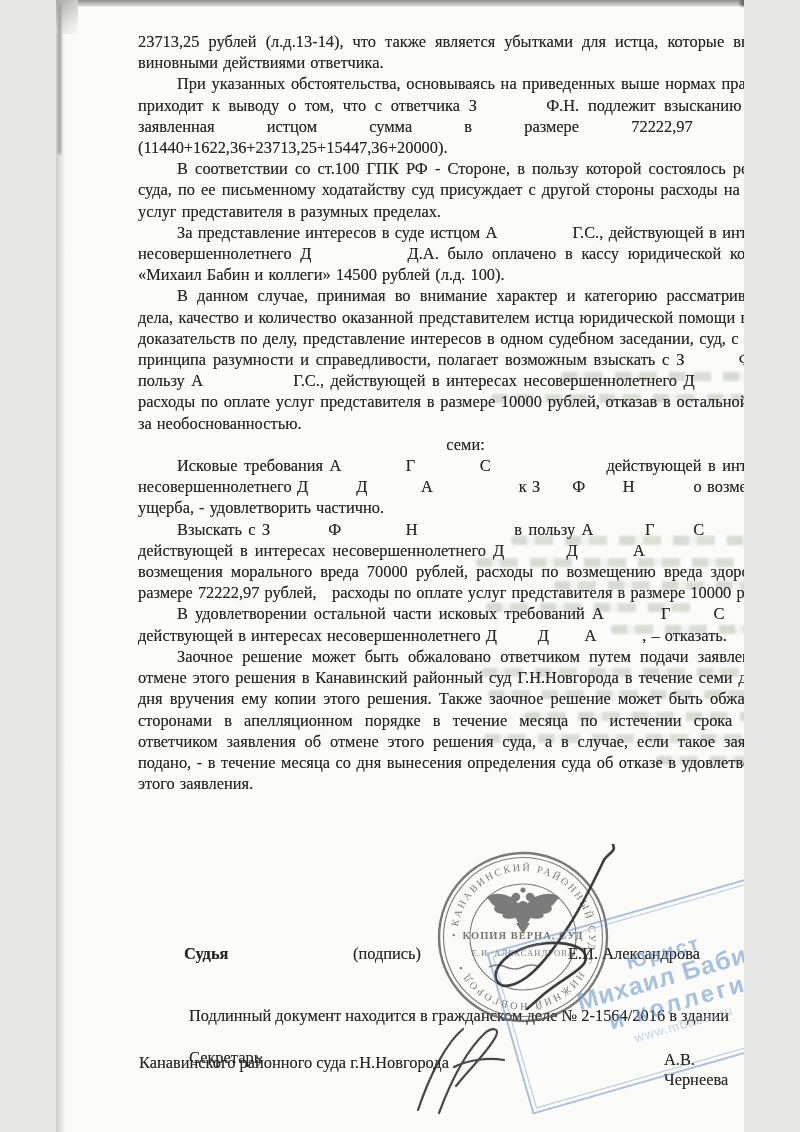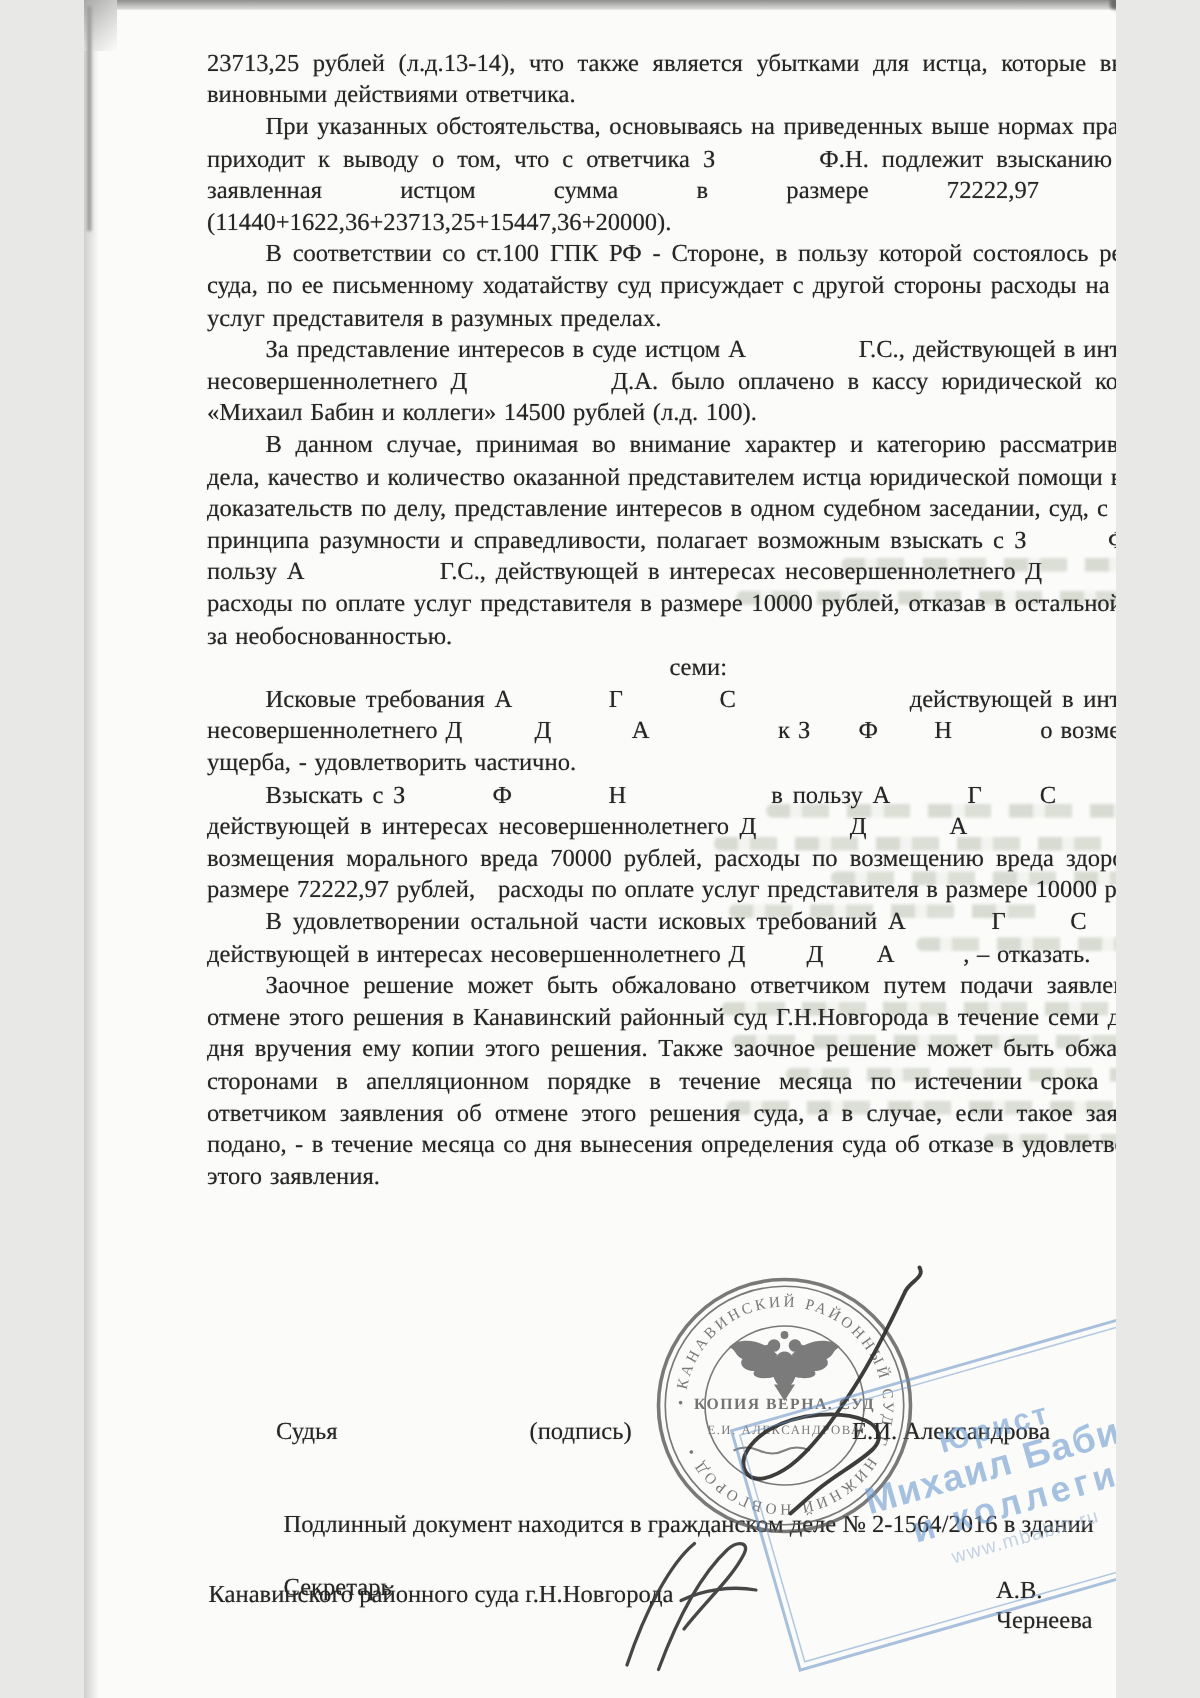--- a/index.html
+++ b/index.html
@@ -90,21 +90,21 @@
     <p>В соответствии со ст.100 ГПК РФ - Стороне, в пользу которой состоялось решение суда, по ее письменному ходатайству суд присуждает с другой стороны расходы на оплату услуг представителя в разумных пределах.</p>
     <p>За представление интересов в суде истцом А&nbsp;&nbsp;&nbsp;&nbsp;&nbsp;&nbsp;&nbsp;&nbsp;&nbsp;&nbsp;&nbsp;&nbsp;&nbsp; Г.С., действующей в интересах несовершеннолетнего Д&nbsp;&nbsp;&nbsp;&nbsp;&nbsp;&nbsp;&nbsp;&nbsp;&nbsp;&nbsp; Д.А. было оплачено в кассу юридической коллегии «Михаил Бабин и коллеги» 14500 рублей (л.д. 100).</p>
     <p>В данном случае, принимая во внимание характер и категорию рассматриваемого дела, качество и количество оказанной представителем истца юридической помощи в сборе доказательств по делу, представление интересов в одном судебном заседании, суд, с учетом принципа разумности и справедливости, полагает возможным взыскать с З&nbsp;&nbsp;&nbsp;&nbsp;&nbsp;&nbsp;&nbsp; Ф.Н.&nbsp; в пользу А&nbsp;&nbsp;&nbsp;&nbsp;&nbsp;&nbsp;&nbsp;&nbsp;&nbsp;&nbsp;&nbsp;&nbsp;&nbsp; Г.С., действующей в интересах несовершеннолетнего Д&nbsp;&nbsp;&nbsp;&nbsp;&nbsp;&nbsp;&nbsp;&nbsp; Д.А.,&nbsp; расходы по оплате услуг представителя в размере 10000 рублей, отказав в остальной части за необоснованностью.</p>
     <p class="center">семи:</p>
     <p>Исковые требования А&nbsp;&nbsp;&nbsp;&nbsp;&nbsp;&nbsp;&nbsp;&nbsp;&nbsp; Г&nbsp;&nbsp;&nbsp;&nbsp;&nbsp;&nbsp;&nbsp;&nbsp;&nbsp; С&nbsp;&nbsp;&nbsp;&nbsp;&nbsp;&nbsp;&nbsp;&nbsp;&nbsp;&nbsp;&nbsp;&nbsp;&nbsp;&nbsp;&nbsp;&nbsp;&nbsp; действующей в интересах несовершеннолетнего Д&nbsp;&nbsp;&nbsp;&nbsp;&nbsp;&nbsp;&nbsp;&nbsp; Д&nbsp;&nbsp;&nbsp;&nbsp;&nbsp;&nbsp;&nbsp;&nbsp;&nbsp; А&nbsp;&nbsp;&nbsp;&nbsp;&nbsp;&nbsp;&nbsp;&nbsp;&nbsp;&nbsp;&nbsp;&nbsp;&nbsp;&nbsp;&nbsp; к З&nbsp;&nbsp;&nbsp;&nbsp;&nbsp; Ф&nbsp;&nbsp;&nbsp;&nbsp;&nbsp;&nbsp; Н&nbsp;&nbsp;&nbsp;&nbsp;&nbsp;&nbsp;&nbsp;&nbsp;&nbsp;&nbsp; о возмещении ущерба, - удовлетворить частично.</p>
     <p>Взыскать с З&nbsp;&nbsp;&nbsp;&nbsp;&nbsp;&nbsp;&nbsp;&nbsp; Ф&nbsp;&nbsp;&nbsp;&nbsp;&nbsp;&nbsp;&nbsp;&nbsp;&nbsp; Н&nbsp;&nbsp;&nbsp;&nbsp;&nbsp;&nbsp;&nbsp;&nbsp;&nbsp;&nbsp;&nbsp;&nbsp;&nbsp;&nbsp; в пользу А&nbsp;&nbsp;&nbsp;&nbsp;&nbsp;&nbsp;&nbsp; Г&nbsp;&nbsp;&nbsp;&nbsp;&nbsp; С&nbsp;&nbsp;&nbsp;&nbsp;&nbsp;&nbsp;&nbsp;&nbsp;&nbsp;&nbsp;&nbsp;&nbsp;&nbsp;&nbsp; действующей в интересах несовершеннолетнего Д&nbsp;&nbsp;&nbsp;&nbsp;&nbsp;&nbsp;&nbsp;&nbsp; Д&nbsp;&nbsp;&nbsp;&nbsp;&nbsp;&nbsp;&nbsp; А&nbsp;&nbsp;&nbsp;&nbsp;&nbsp;&nbsp;&nbsp;&nbsp;&nbsp;&nbsp;&nbsp;&nbsp;&nbsp;&nbsp; в счет возмещения морального вреда 70000 рублей, расходы по возмещению вреда здоровью в размере 72222,97 рублей,&nbsp;&nbsp; расходы по оплате услуг представителя в размере 10000 рублей.</p>
     <p>В удовлетворении остальной части исковых требований А&nbsp;&nbsp;&nbsp;&nbsp;&nbsp;&nbsp;&nbsp; Г&nbsp;&nbsp;&nbsp;&nbsp;&nbsp; С&nbsp;&nbsp;&nbsp;&nbsp;&nbsp;&nbsp;&nbsp;&nbsp;&nbsp;, действующей в интересах несовершеннолетнего Д&nbsp;&nbsp;&nbsp;&nbsp;&nbsp;&nbsp;&nbsp; Д&nbsp;&nbsp;&nbsp;&nbsp;&nbsp;&nbsp; А&nbsp;&nbsp;&nbsp;&nbsp;&nbsp;&nbsp;&nbsp;&nbsp;&nbsp;, – отказать.</p>
     <p>Заочное решение может быть обжаловано ответчиком путем подачи заявления об отмене этого решения в Канавинский районный суд Г.Н.Новгорода в течение семи дней со дня вручения ему копии этого решения. Также заочное решение может быть обжаловано сторонами в апелляционном порядке в течение месяца по истечении срока подачи ответчиком заявления об отмене этого решения суда, а в случае, если такое заявление подано, - в течение месяца со дня вынесения определения суда об отказе в удовлетворении этого заявления.</p>
   </div>
 
-  <span class="abs" style="left:128px;top:944px;">Судья</span>
+  <span class="abs" style="left:128px;top:944px;font-weight:bold;">Судья</span>
   <span class="abs" style="left:297px;top:944px;">(подпись)</span>
   <span class="abs" style="left:512px;top:944px;">Е.И. Александрова</span>
 
   <span class="abs" style="left:133px;top:1006px;">Подлинный документ находится в гражданском деле № 2-1564/2016 в здании</span>
   <span class="abs" style="left:83px;top:1053px;">Канавинского районного суда г.Н.Новгорода</span>
   <span class="abs" style="left:133px;top:1048px;">Секретарь</span>
   <span class="abs" style="left:608px;top:1050px;">А.В. Чернеева</span>
 
   <span class="pageno">5</span>
 

